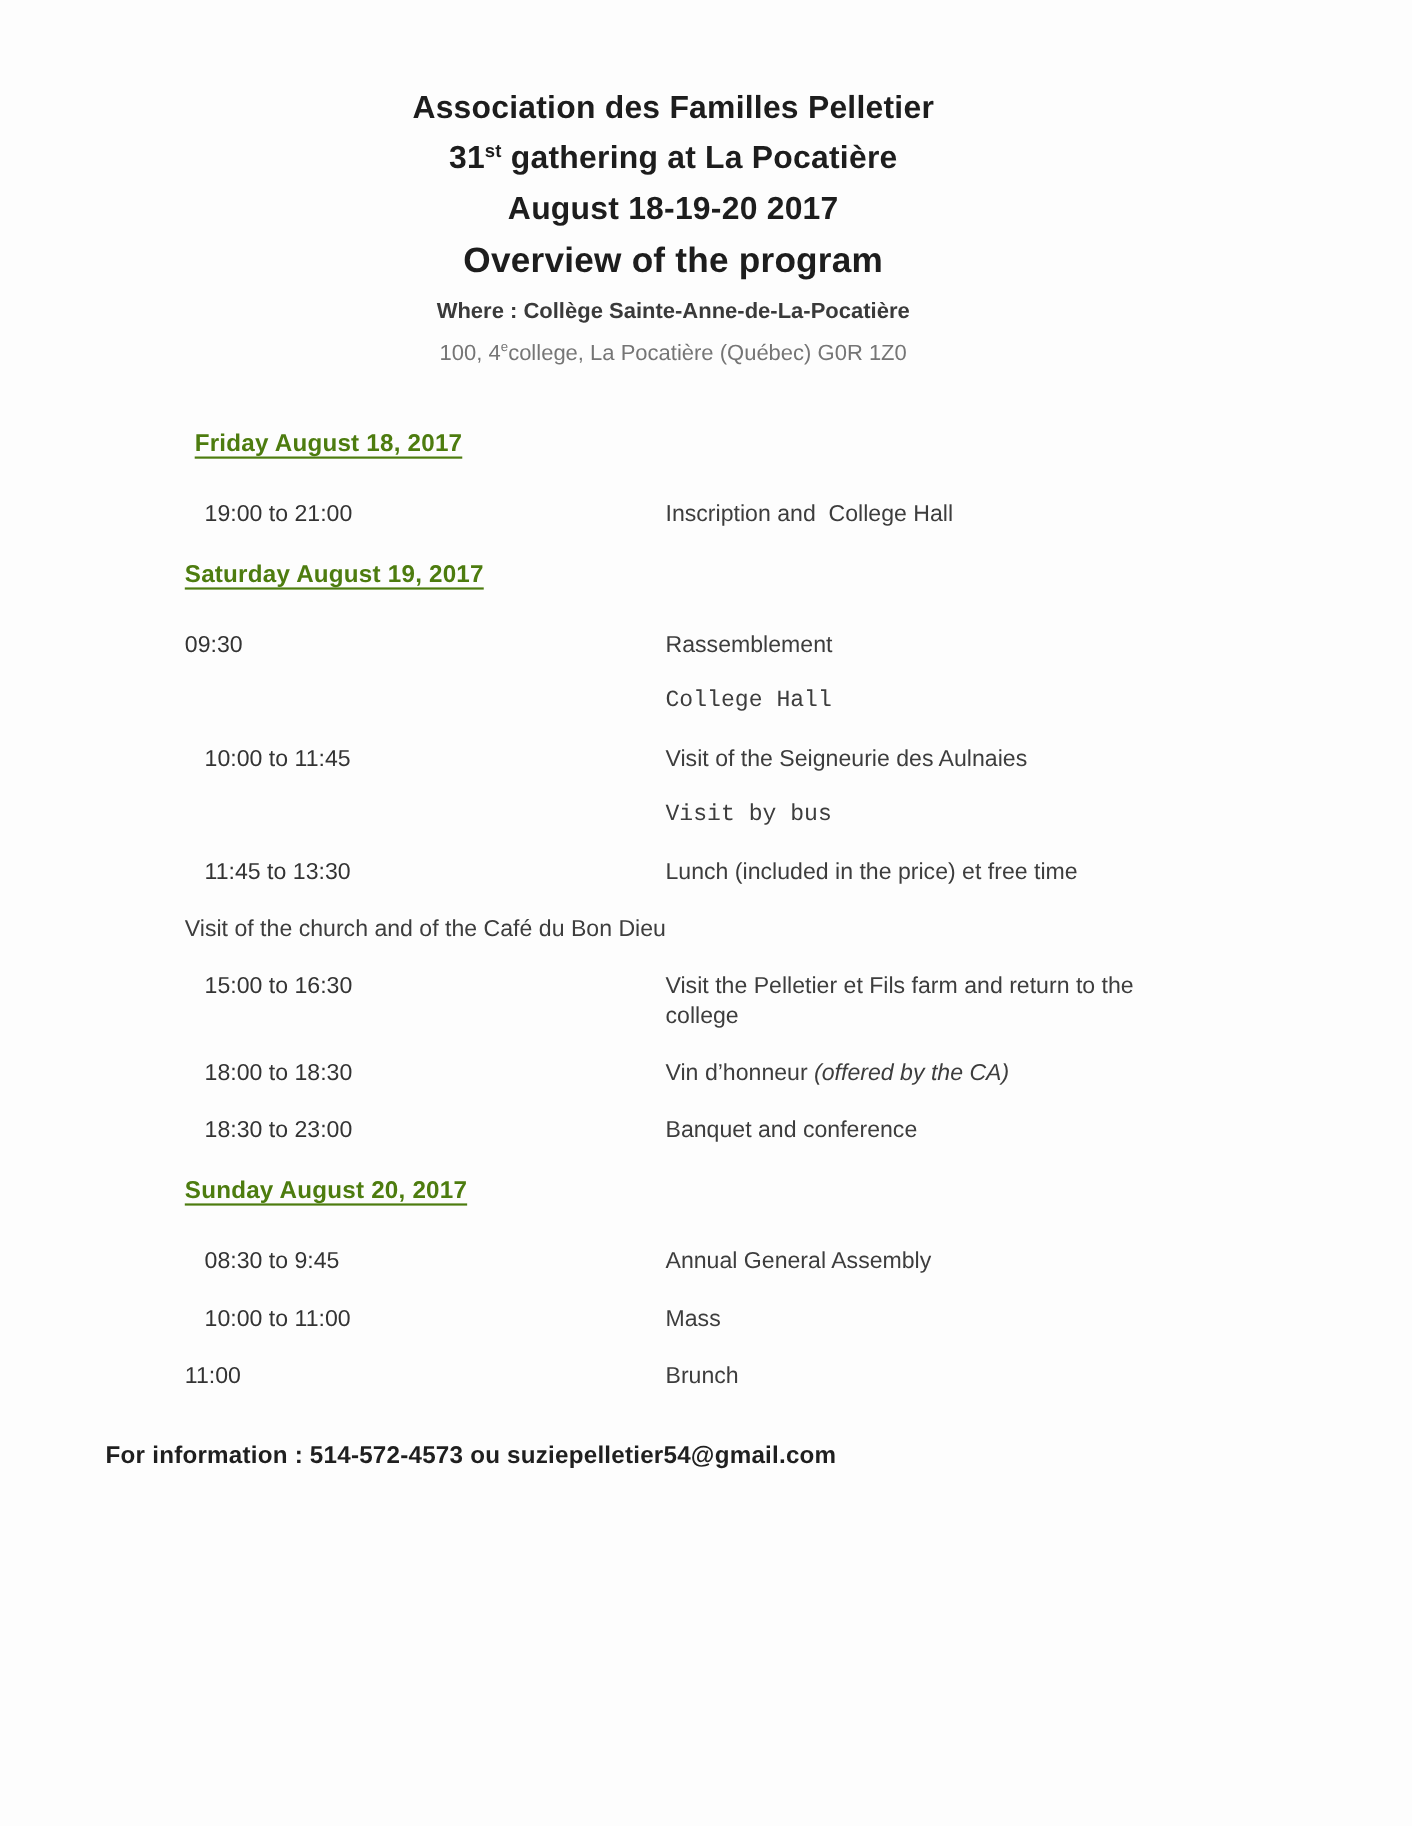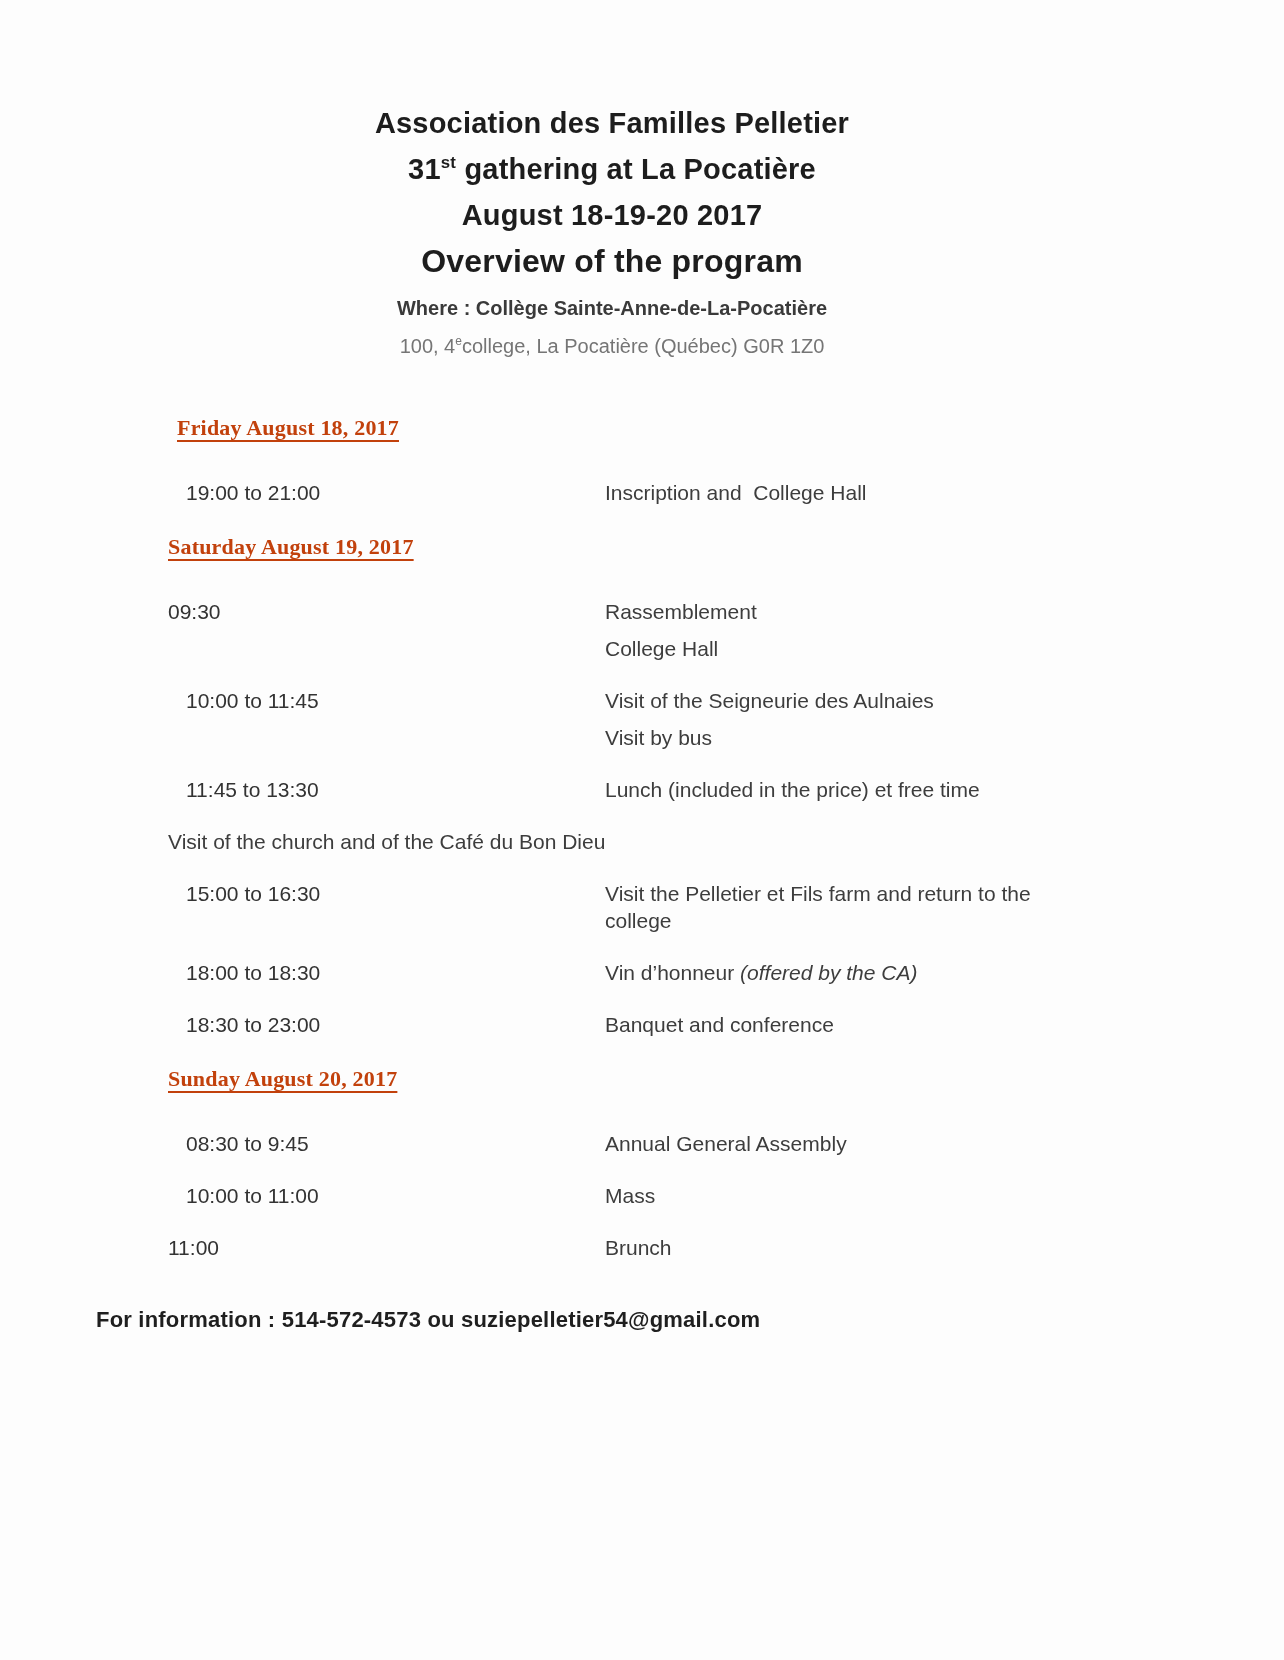--- a/index.html
+++ b/index.html
@@ -13,21 +13,21 @@
   }
   .page {
     position: relative;
     width: 1284px;
     height: 1660px;
     overflow: hidden;
   }
 
   
   .title-block {
-    padding-top: 100px;
+    padding-top: 75px;
     width: 1104px;
     margin-left: 60px;
     text-align: center;
   }
   .title-line {
     font-size: 29px;
     font-weight: 700;
     line-height: 46px;
     color: #1d1d1d;
     letter-spacing: 0.2px;
@@ -62,27 +62,26 @@
   .schedule {
     margin: 56px 0 0 168px;
     width: 940px;
     font-size: 21px;
     line-height: 27px;
   }
   .day-header {
     margin: 0 0 37px 0;
     font-size: 22px;
     font-weight: 700;
-    color: #c2410c;
+    color: #4d7c0f;
     line-height: 28px;
     text-decoration: underline;
     text-underline-offset: 5px;
     text-decoration-thickness: 2px;
     letter-spacing: 0.2px;
-    font-family: Liberation Serif, serif;
   }
   .day-section { margin-bottom: 0; }
   .day-section.first .day-header { margin-left: 9px; }
   .day-section + .day-section .day-header { margin-top: 27px; }
   .row {
     display: flex;
     align-items: flex-start;
     margin-bottom: 25px;
   }
   .time {
@@ -92,21 +91,21 @@
   .row.indent .time { padding-left: 18px; box-sizing: border-box; }
   .desc {
     flex: 0 0 450px;
     max-width: 450px;
     color: #3d3d3d;
   }
   .desc p {
     margin: 0;
     white-space: pre-wrap;
   }
-  .desc p + p { margin-top: 10px; }
+  .desc p + p { margin-top: 24px; font-family: Liberation Mono, monospace; }
   .desc .italic { font-style: italic; }
 
   
   .footer-line {
     margin: 46px 0 0 96px;
     font-size: 22px;
     font-weight: 700;
     color: #1f1f1f;
     letter-spacing: 0.2px;
   }

